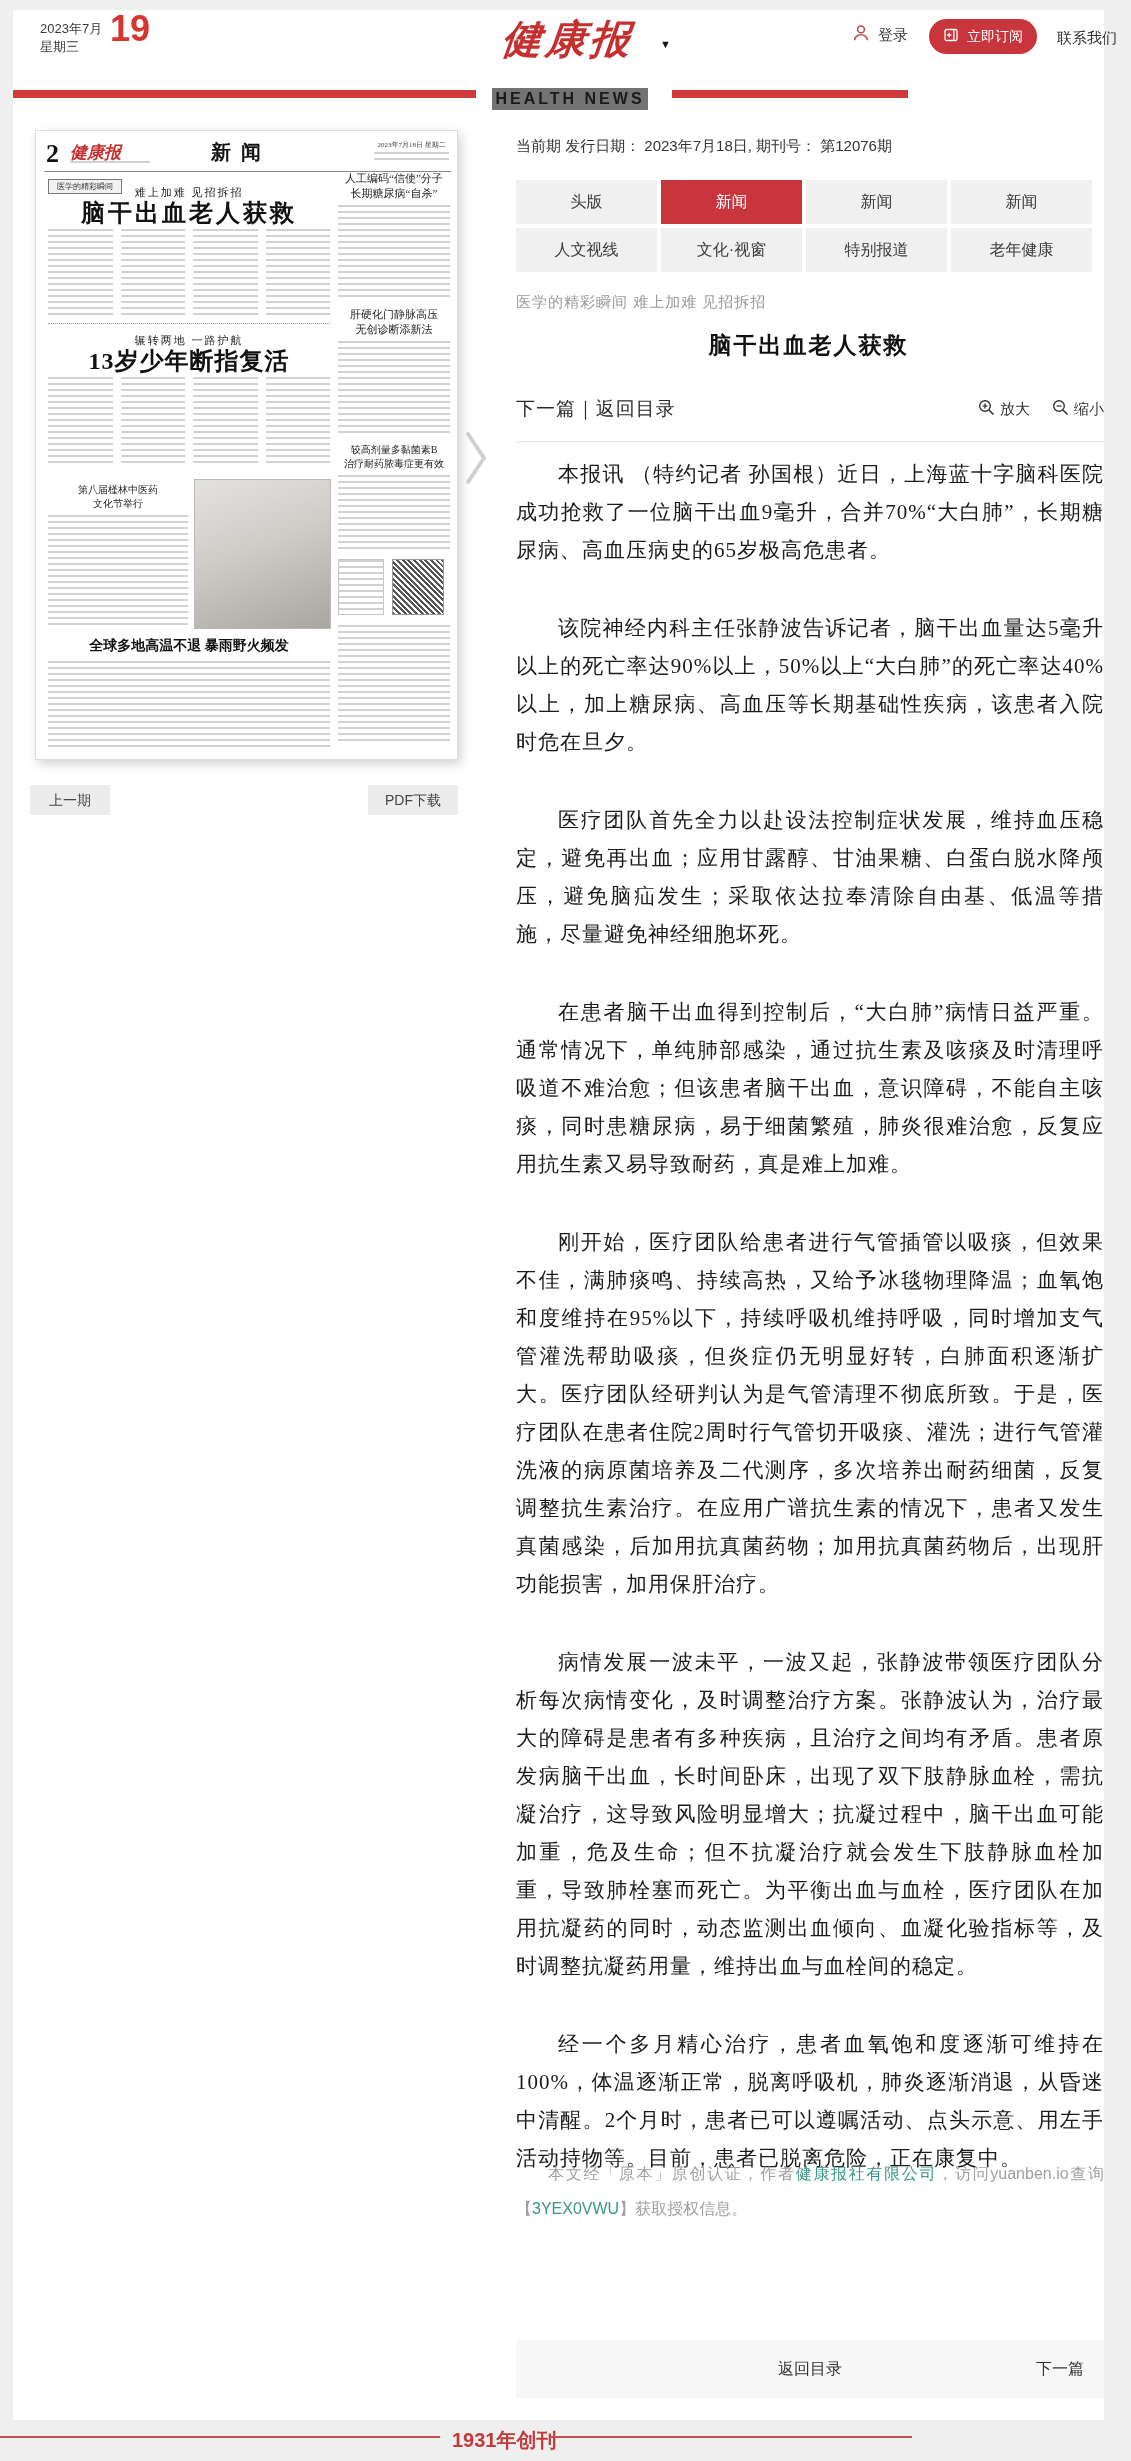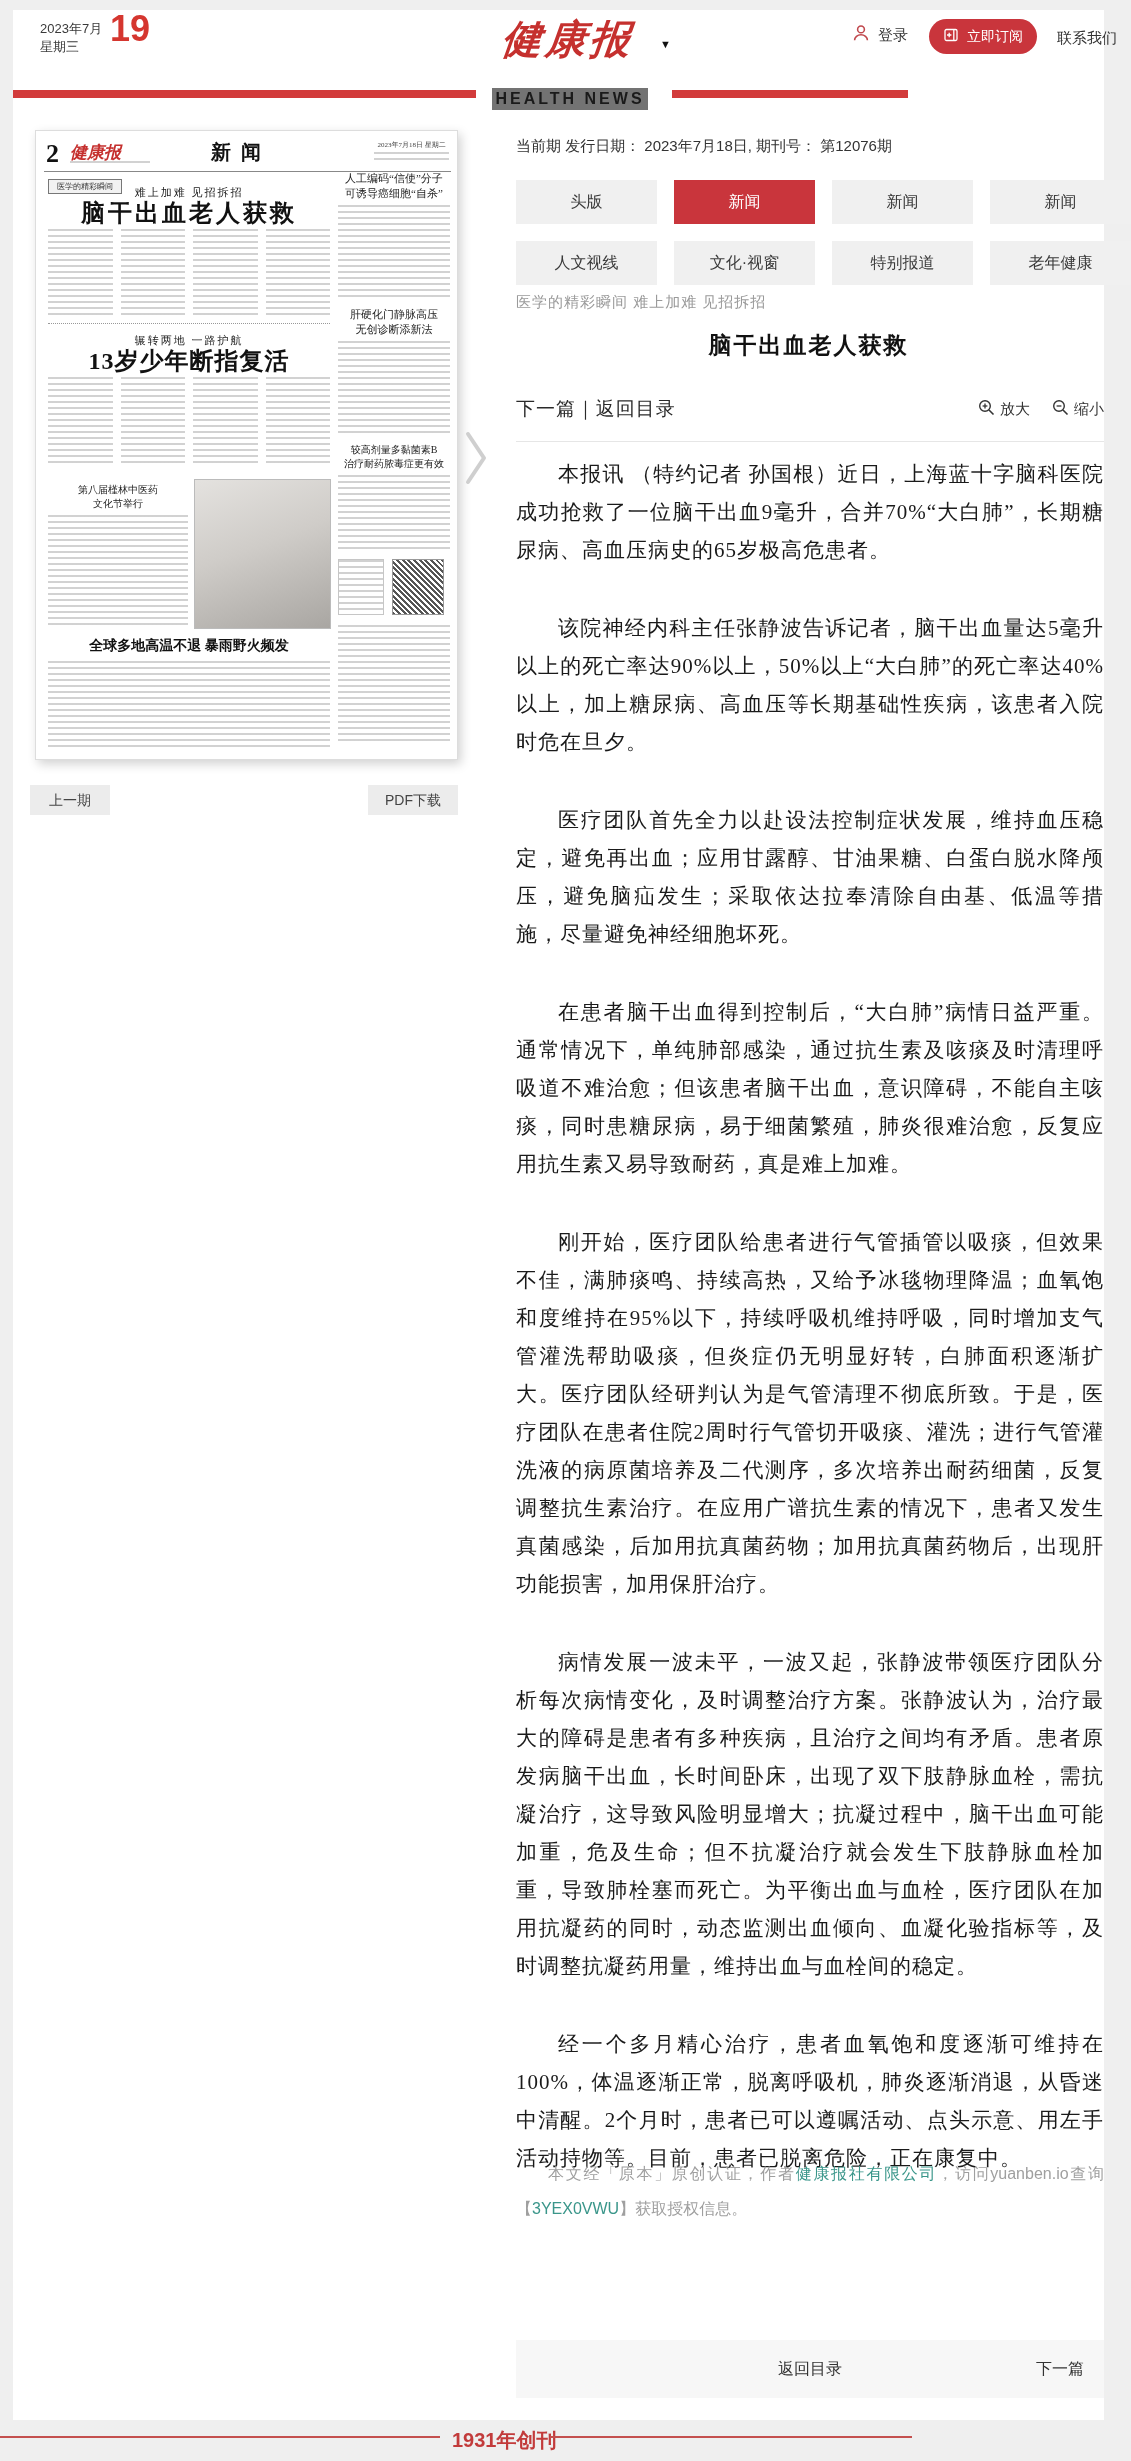--- a/index.html
+++ b/index.html
@@ -61,21 +61,21 @@
            background:repeating-linear-gradient(45deg,#555 0,#555 2px,#fff 2px,#fff 4px); }
   .tp-r4s { left:302px; top:494px; width:112px; height:120px; }
   .chevron { left:464px; top:430px; cursor:pointer; }
   .side-btn { top:785px; height:30px; background:#ececec; color:#444; font-size:14px; text-align:center;
               line-height:30px; cursor:pointer; }
   .btn-prev { left:30px; width:80px; }
   .btn-pdf { left:368px; width:90px; }
   
   .col { left:516px; width:588px; }
   .issue { top:137px; font-size:15px; color:#333; }
-  .tabs { top:180px; display:grid; grid-template-columns:repeat(4,141px); gap:17px; width:540px; }
+  .tabs { top:180px; display:grid; grid-template-columns:repeat(4,141px); gap:4px; width:540px; }
   .tab { height:44px; background:#f0f0f0; color:#3a3a3a; font-size:16px; text-align:center; line-height:44px; cursor:pointer; }
   .tab.active { background:#c9353c; color:#fff; }
   .crumb { top:293px; font-size:15px; color:#9a9a9a; letter-spacing:1px; }
   .a-title { top:330px; width:585px; text-align:center; font-size:23px; font-weight:bold; color:#111; letter-spacing:2px; }
   .nav-row { top:396px; width:588px; display:flex; }
   .nav-links { font-size:19px; color:#2a2a2a; letter-spacing:1px; }
   .nav-links span { cursor:pointer; }
   .zoom-ctrls { margin-left:auto; display:flex; align-items:center; gap:22px; font-size:15px; color:#333; }
   .zoom-item { display:flex; align-items:center; gap:5px; cursor:pointer; }
   .divider { top:441px; width:588px; height:1px; background:#e6e6e6; }
@@ -170,21 +170,21 @@
       <div>第八届槿林中医药</div>
       <div>文化节举行</div>
     </div>
     <div class="abs tp-b1s stripes"></div>
     <div class="abs tp-photo"></div>
     <div class="abs tp-b2">全球多地高温不退 暴雨野火频发</div>
     <div class="abs tp-b2s stripes"></div>
 
     <div class="abs tp-r tp-r1">
       <div>人工编码“信使”分子</div>
-      <div>可诱导癌细胞“自杀”</div>
+      <div>长期糖尿病“自杀”</div>
     </div>
     <div class="abs tp-r1s stripes"></div>
     <div class="abs tp-r tp-r2">
       <div>肝硬化门静脉高压</div>
       <div>无创诊断添新法</div>
     </div>
     <div class="abs tp-r2s stripes"></div>
     <div class="abs tp-r tp-r3">
       <div>较高剂量多黏菌素B</div>
       <div>治疗耐药脓毒症更有效</div>

